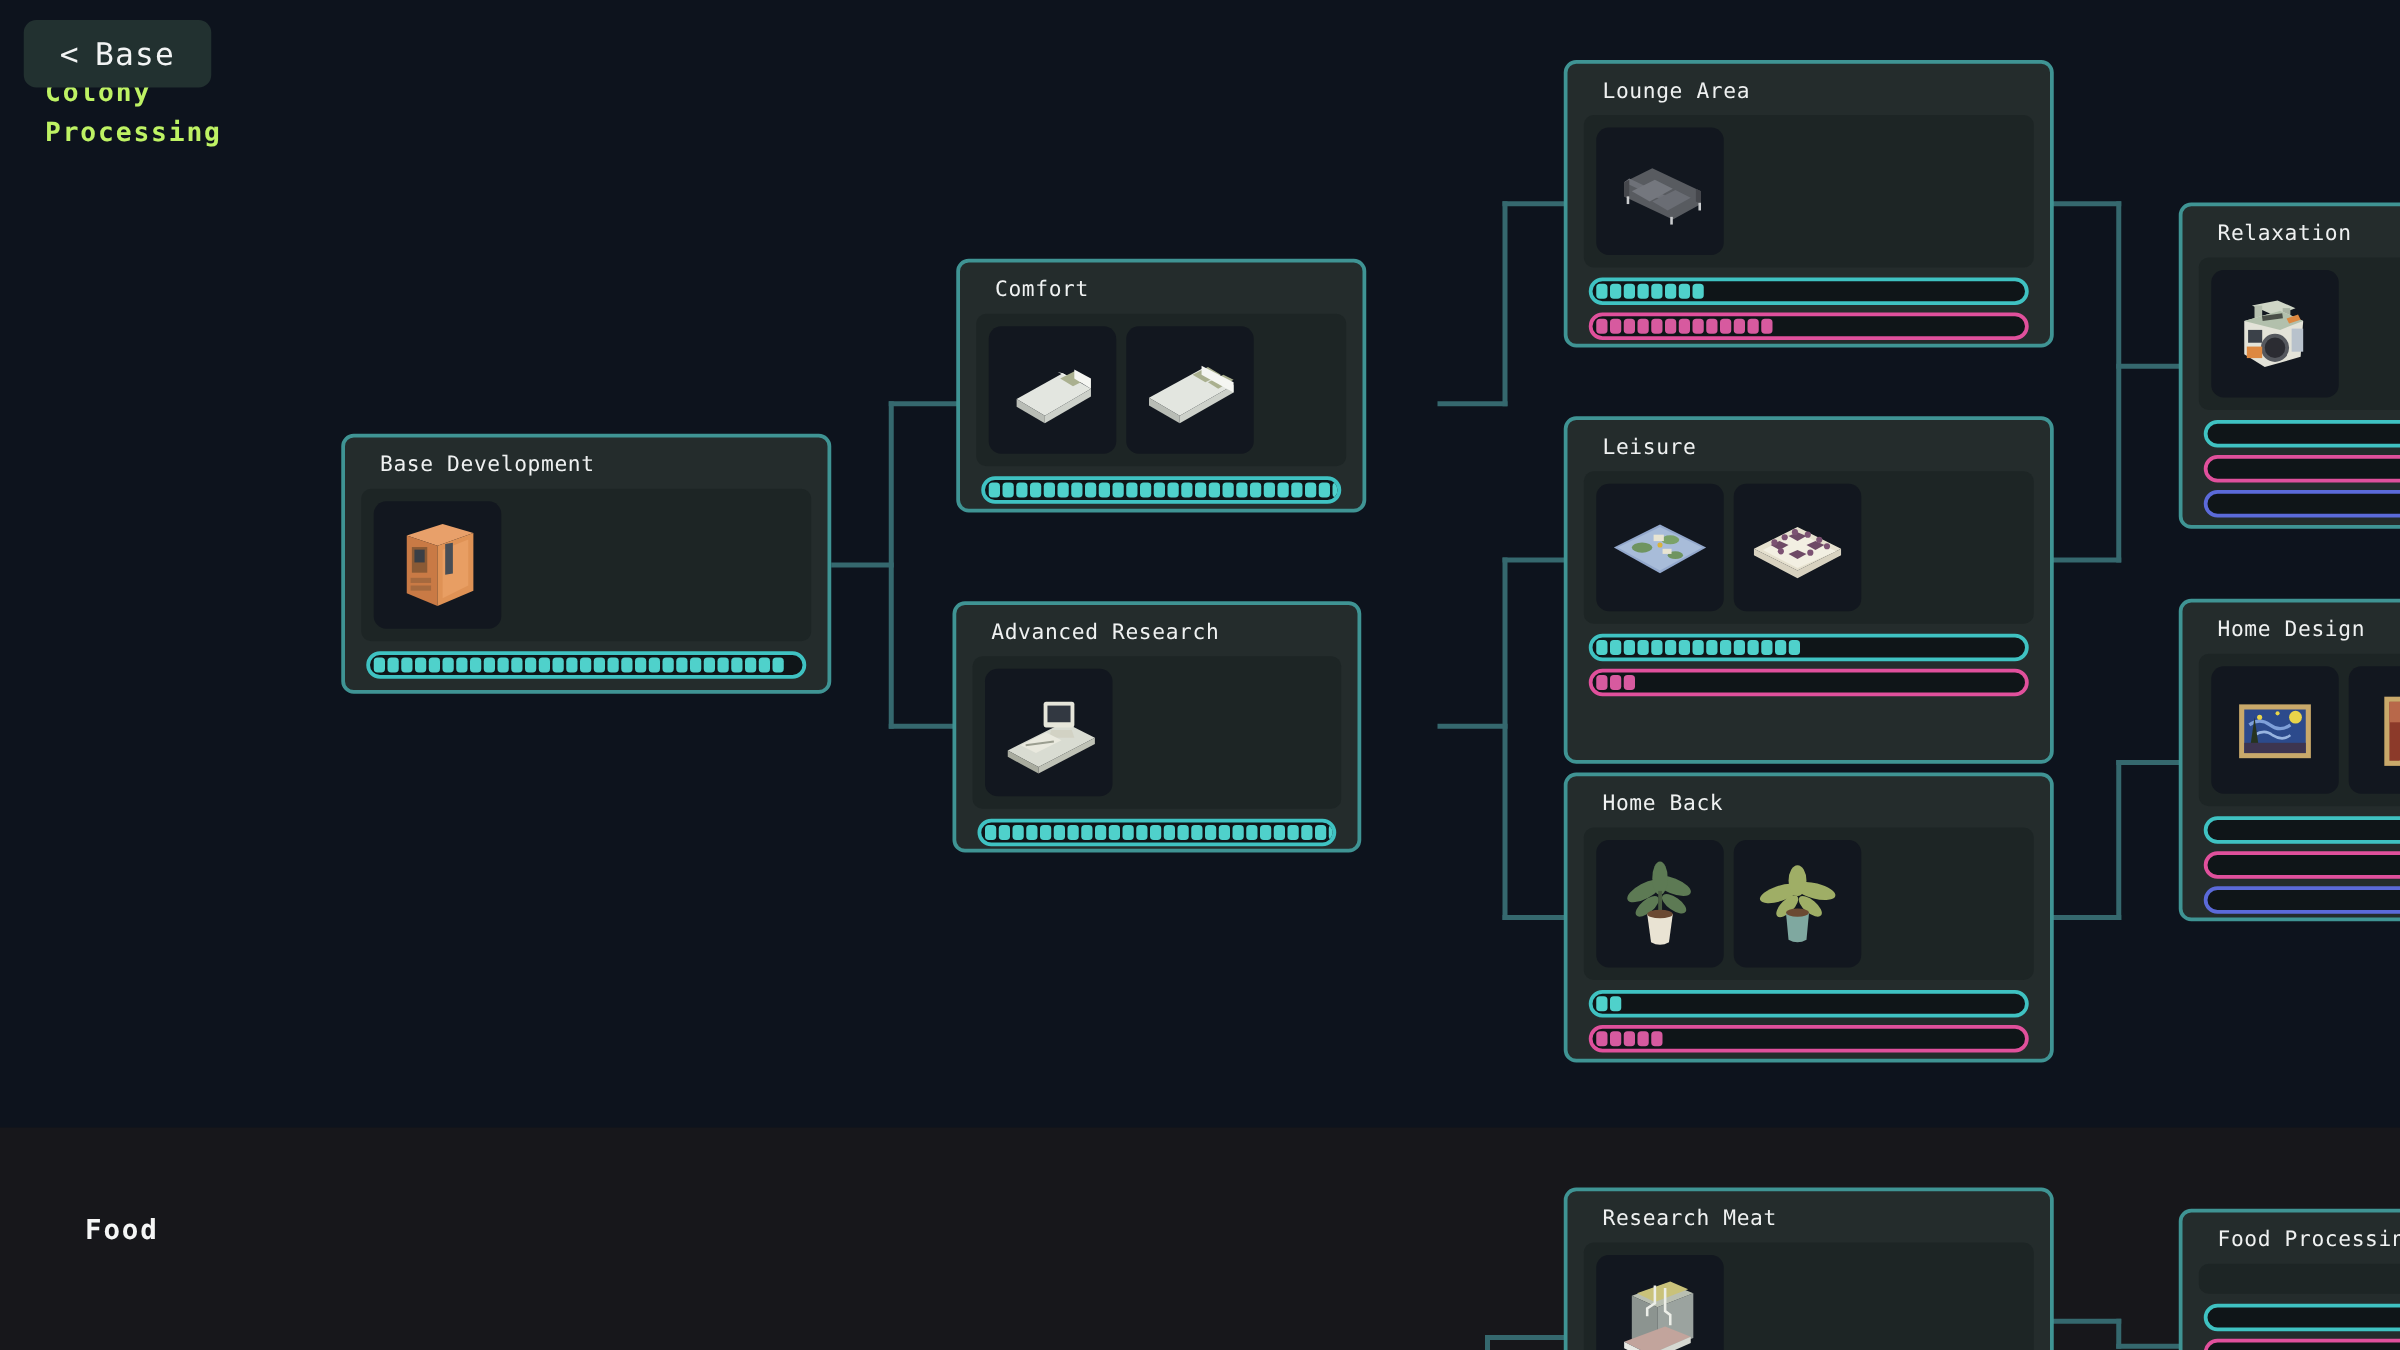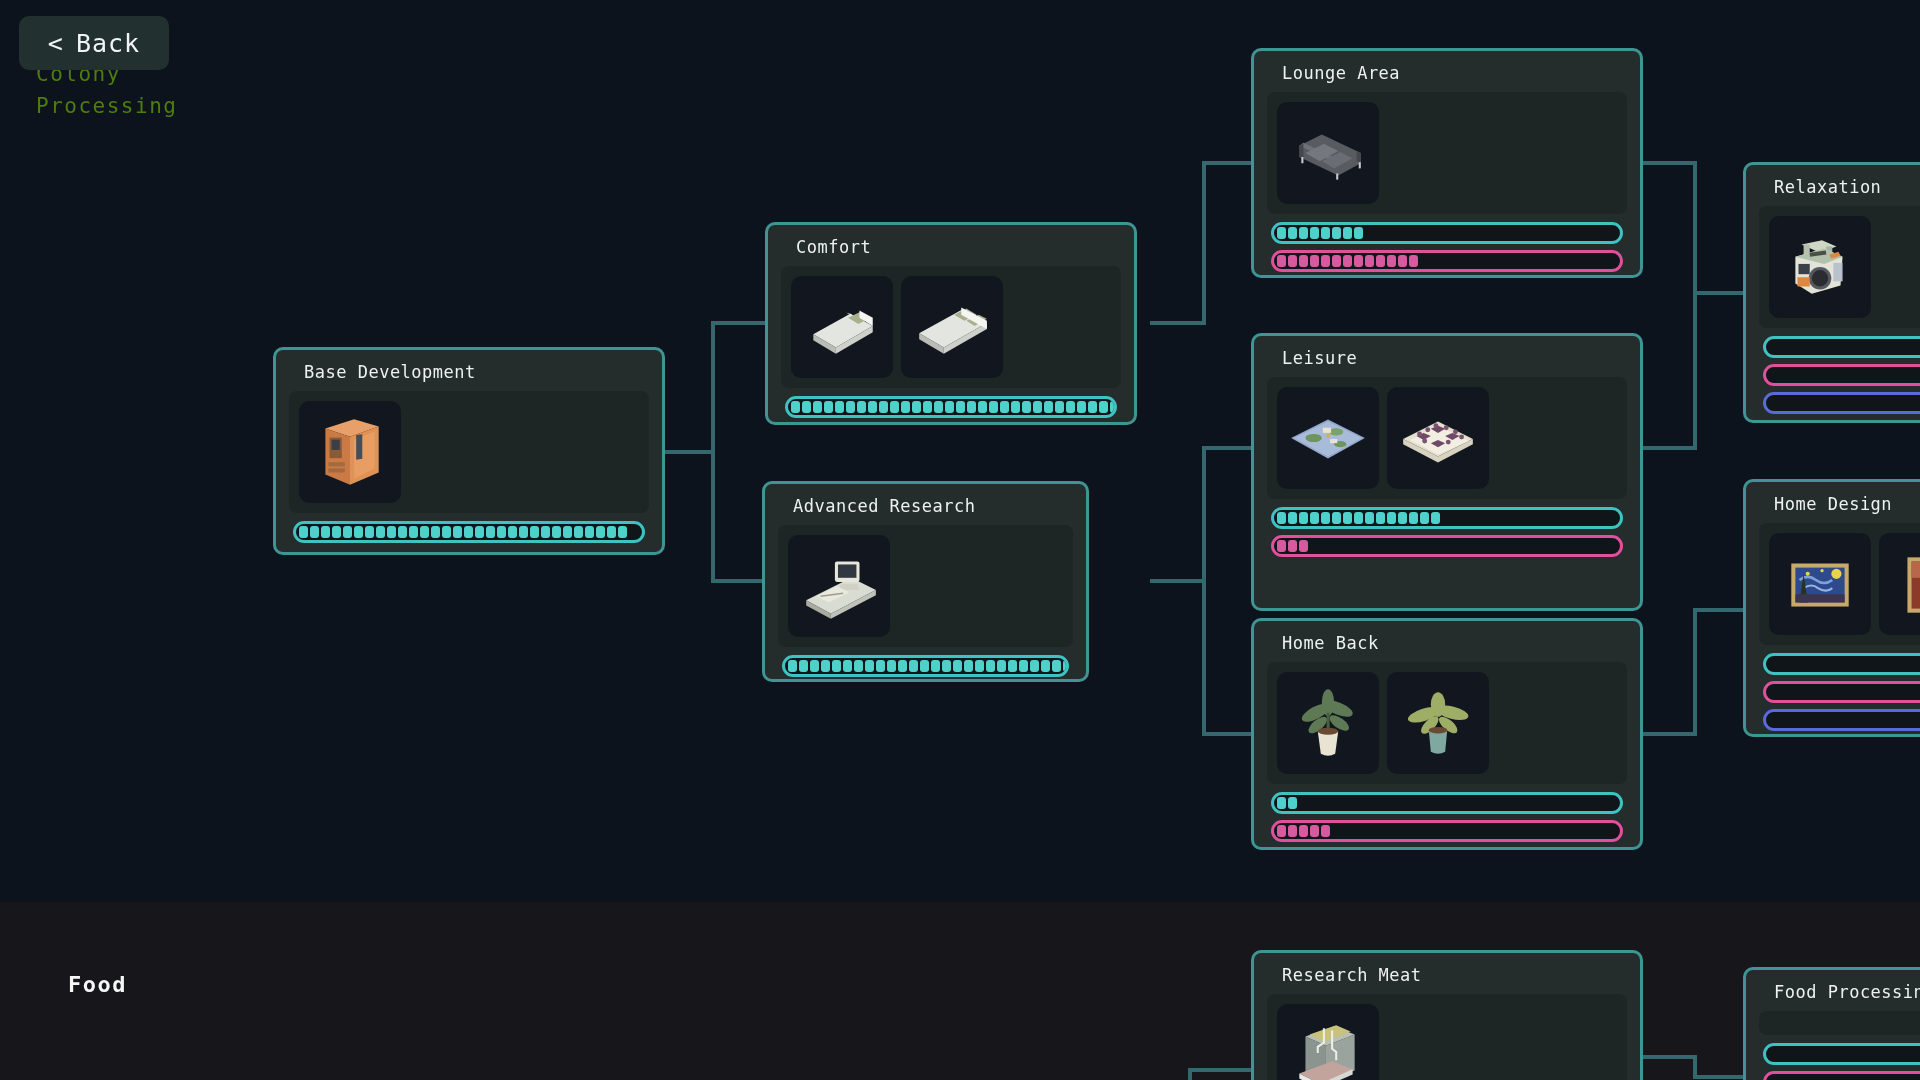--- a/index.html
+++ b/index.html
@@ -8,22 +8,22 @@
   #stage { position:relative; width:1920px; height:1080px; }
 
   .section-bg-bottom { position:absolute; left:0; top:902px; width:1920px; height:178px;
                        background:#17171b; }
 
   
   .back-btn { position:absolute; left:19px; top:16px; width:150px; height:54px;
               background:#223130; border-radius:10px; color:#f2f4f4; font-size:25px;
               display:flex; align-items:center; justify-content:center; gap:12px;
               cursor:pointer; letter-spacing:1px; z-index:5; }
-  .section-title { position:absolute; left:36px; top:58px; color:#4d7c0f; font-size:21px;
-                   font-weight:normal; letter-spacing:1.5px; line-height:32px; z-index:4; }
+  .section-title { position:absolute; left:36px; top:58px; color:#bef264; font-size:21px;
+                   font-weight:bold; letter-spacing:1.5px; line-height:32px; z-index:4; }
   .food-label { position:absolute; left:36px; top:972px; color:#f5f6f6; font-size:22px;
                 font-weight:bold; letter-spacing:1.5px; z-index:4;margin-left:32px; }
 
   
   .wire { position:absolute; background:#35686e; z-index:1; }
   .wire.h { height:4px; }
   .wire.v { width:4px; }
 
   
   .node { position:absolute; background:#242c2c; border:3px solid #3f9494;
@@ -49,21 +49,21 @@
 </style>
 </head>
 <body>
 
 <div id="stage">
 
   <div class="section-bg-bottom"></div>
 
   <div class="back-btn">
     <span>&lt;</span>
-    <span>Back</span>
+    <span>Base</span>
   </div>
   <div class="section-title">
     <div>Colony</div>
     <div>Processing</div>
   </div>
   <div class="food-label">Food</div>
 
   <div class="wire h" style="left:665px;top:450px;width:50px"></div>
   <div class="wire v" style="left:711px;top:321px;height:262px"></div>
   <div class="wire h" style="left:711px;top:321px;width:56px"></div>
@@ -138,21 +138,21 @@
         <div class="seg seg-cyan"></div>
         <div class="seg seg-cyan"></div>
         <div class="seg seg-cyan"></div>
         <div class="seg seg-cyan"></div>
         <div class="seg seg-cyan"></div>
         <div class="seg seg-cyan"></div>
         <div class="seg seg-cyan"></div>
       </div>
   </div>
 
-  <div class="node" style="left:765px;top:222px;width:372px;height:203px">
+  <div class="node" style="left:765px;top:207px;width:328px;height:203px">
     <div class="node-title">Comfort</div>
     <div class="node-panel">
       <div class="tile">
         <svg width="82" height="82" viewBox="0 0 80 80">
           <polygon points="12,47 48,27 70,39 34,60" fill="#e3e6e0"></polygon>
           <polygon points="12,47 34,60 34,66 12,53" fill="#b9bdb6"></polygon>
           <polygon points="34,60 70,39 70,45 34,66" fill="#cdd1ca"></polygon>
           <polygon points="44,26 58,33 70,39 48,27" fill="#f2f4ef"></polygon>
           <polygon points="46,31 58,25 68,31 56,37" fill="#aab08f"></polygon>
           <polygon points="57,24 70,31 70,39 57,31" fill="#f5f6f2"></polygon>

